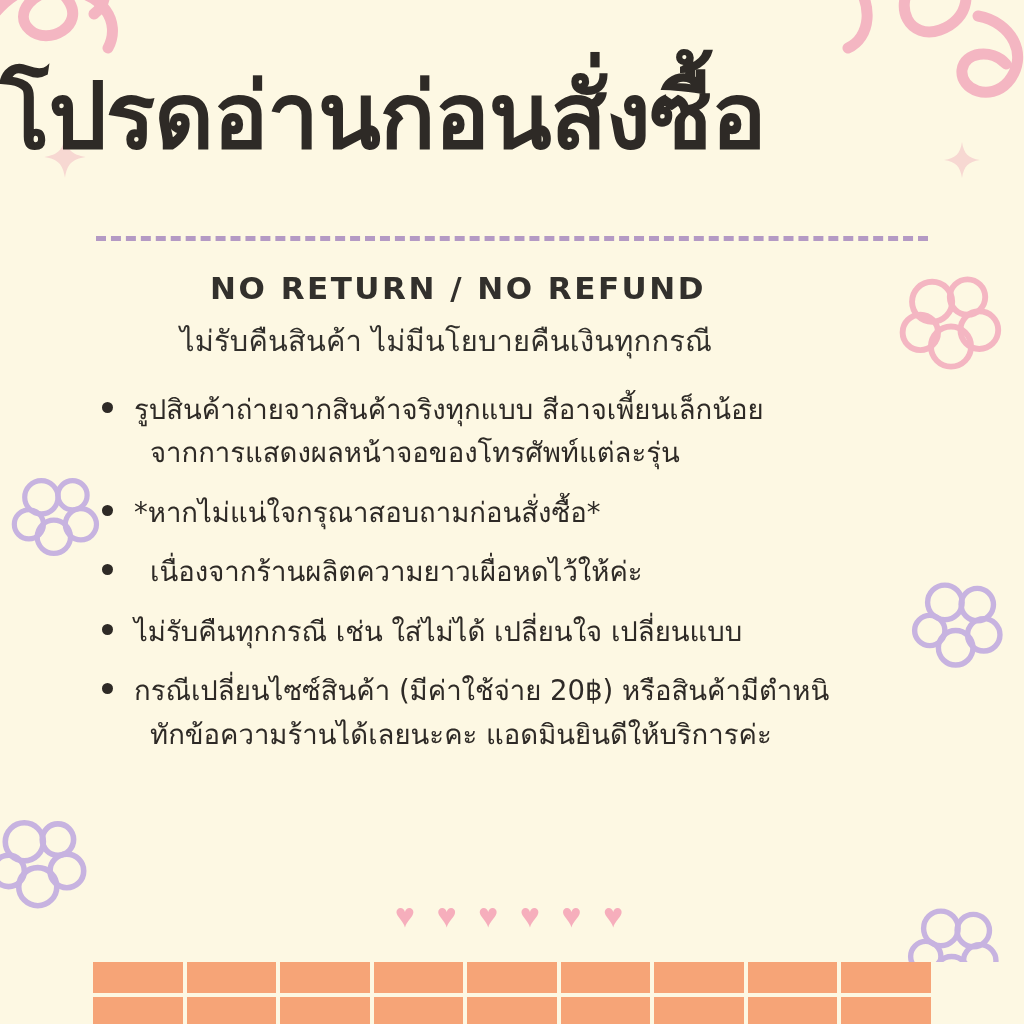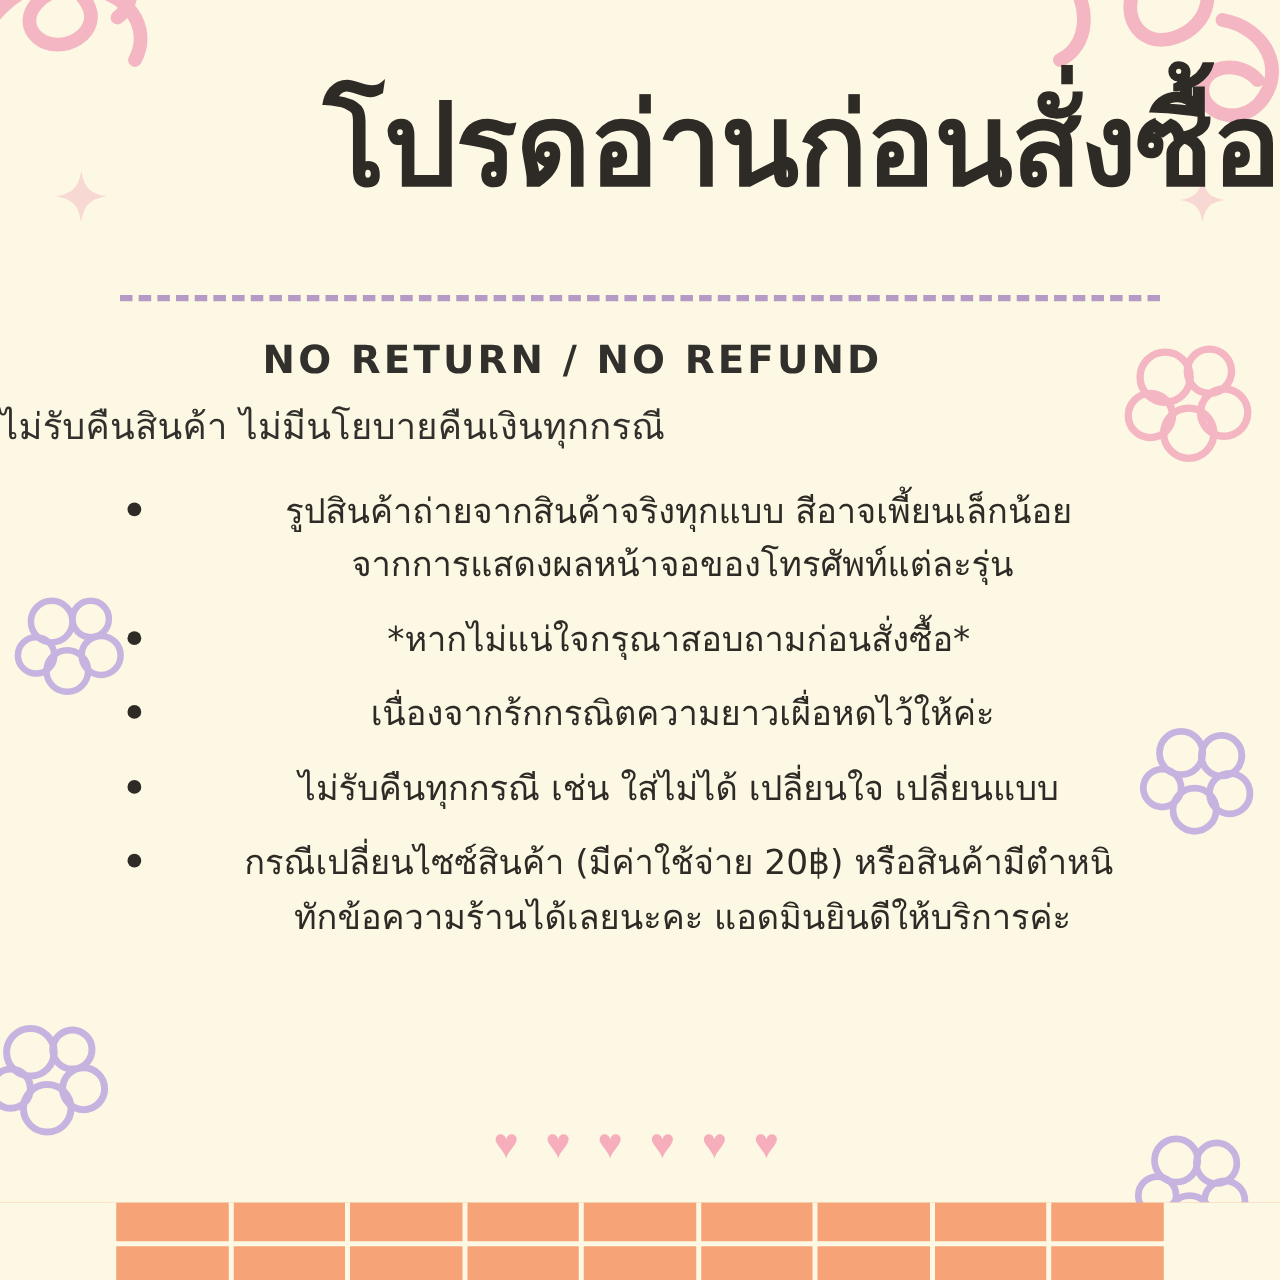--- a/index.html
+++ b/index.html
@@ -41,21 +41,21 @@
   .flower {
     position: absolute;
   }
 
   
   .heading {
     position: absolute;
     top: 64px;
     left: 0;
     width: 1024px;
-    text-align: right;
+    text-align: left;
     font-family: "DejaVu Sans", sans-serif;
     font-size: 92px;
     font-weight: bold;
     color: #2e2a26;
     letter-spacing: -1px;
     line-height: 1.15;
     white-space: nowrap;
   }
 
   .dashed-rule {
@@ -79,57 +79,57 @@
     font-weight: bold;
     color: #32302c;
     letter-spacing: 2.5px;
     font-variant: small-caps;
   }
   .sub-th {
     position: absolute;
     top: 318px;
     left: 0;
     width: 892px;
+    text-align: center;
     font-family: "DejaVu Sans", sans-serif;
     font-size: 29px;
     color: #32302c;
     letter-spacing: 0.2px;
   }
 
   
   .list {
     position: absolute;
     top: 388px;
     left: 92px;
     width: 860px;
   }
   .bullet-row {
     position: relative;
     padding-left: 42px;
     margin-bottom: 16px;
-    text-align: center;
   }
   .dot {
     position: absolute;
     left: 10px;
     top: 14px;
     width: 11px;
     height: 11px;
     border-radius: 50%;
     background: #2e2a26;
   }
   .line {
     font-family: "DejaVu Sans", sans-serif;
     font-size: 27.5px;
     color: #2e2a26;
     line-height: 1.58;
     white-space: nowrap;
   }
   .line.indent {
-    margin-left: 6px;
+    margin-left: 16px;
   }
 
   
   .hearts {
     position: absolute;
     top: 896px;
     left: 0;
     width: 1024px;
     text-align: center;
     font-size: 34px;
@@ -263,21 +263,21 @@
       <div class="line indent">จากการแสดงผลหน้าจอของโทรศัพท์แต่ละรุ่น</div>
     </div>
 
     <div class="bullet-row">
       <span class="dot"></span>
       <div class="line">*หากไม่แน่ใจกรุณาสอบถามก่อนสั่งซื้อ*</div>
     </div>
 
     <div class="bullet-row">
       <span class="dot"></span>
-      <div class="line indent">เนื่องจากร้กกรณิตความยาวเผื่อหดไว้ให้ค่ะ</div>
+      <div class="line indent">เนื่องจากร้านผลิตความยาวเผื่อหดไว้ให้ค่ะ</div>
     </div>
 
     <div class="bullet-row">
       <span class="dot"></span>
       <div class="line">ไม่รับคืนทุกกรณี เช่น ใส่ไม่ได้ เปลี่ยนใจ เปลี่ยนแบบ</div>
     </div>
 
     <div class="bullet-row">
       <span class="dot"></span>
       <div class="line">กรณีเปลี่ยนไซซ์สินค้า (มีค่าใช้จ่าย 20฿) หรือสินค้ามีตำหนิ</div>

